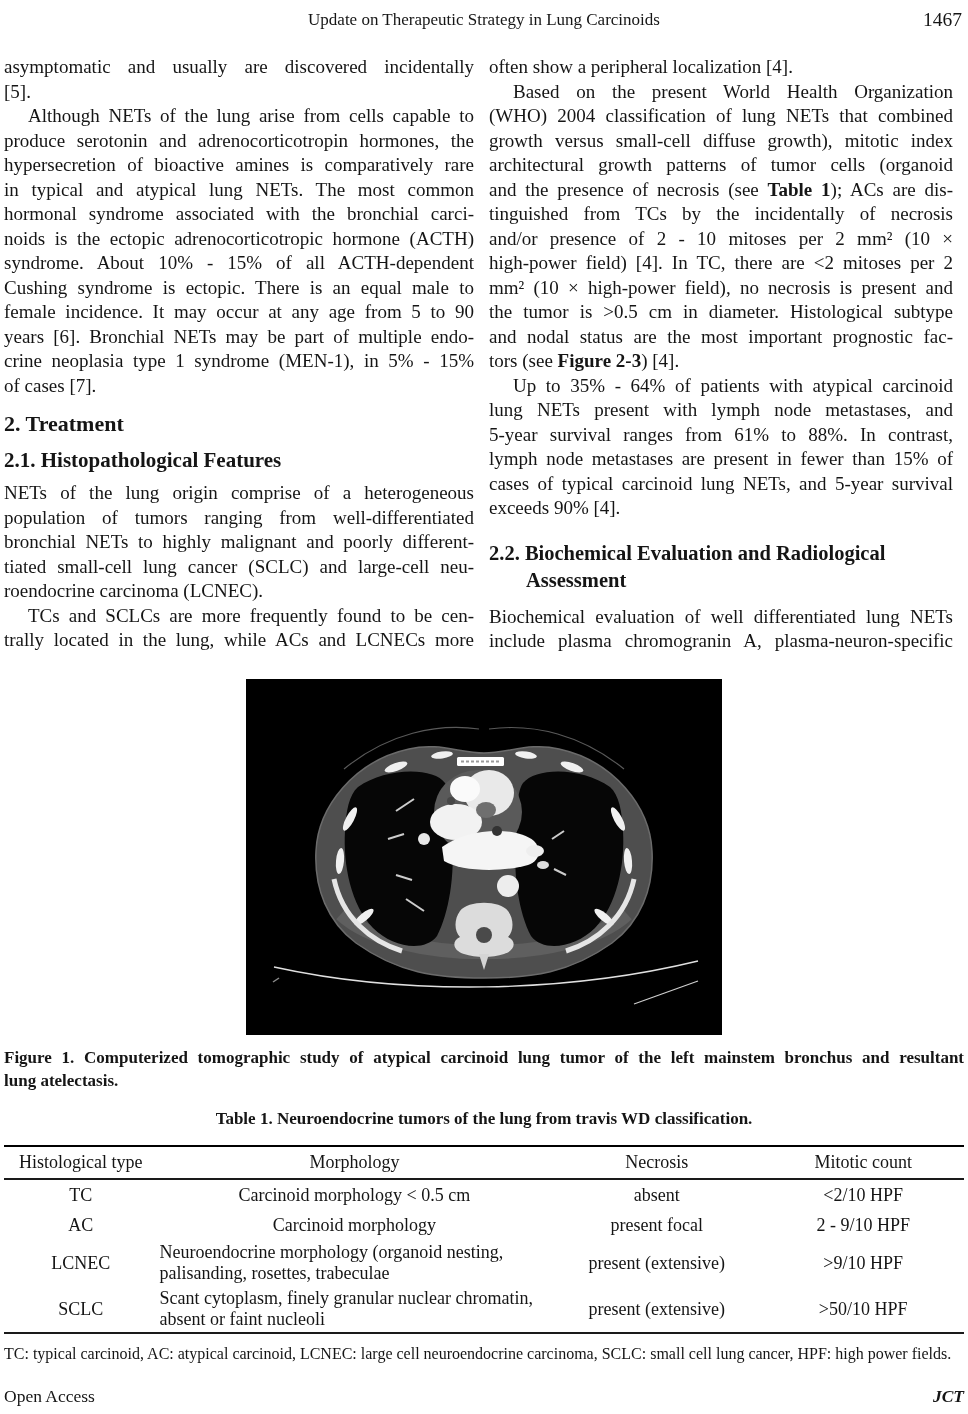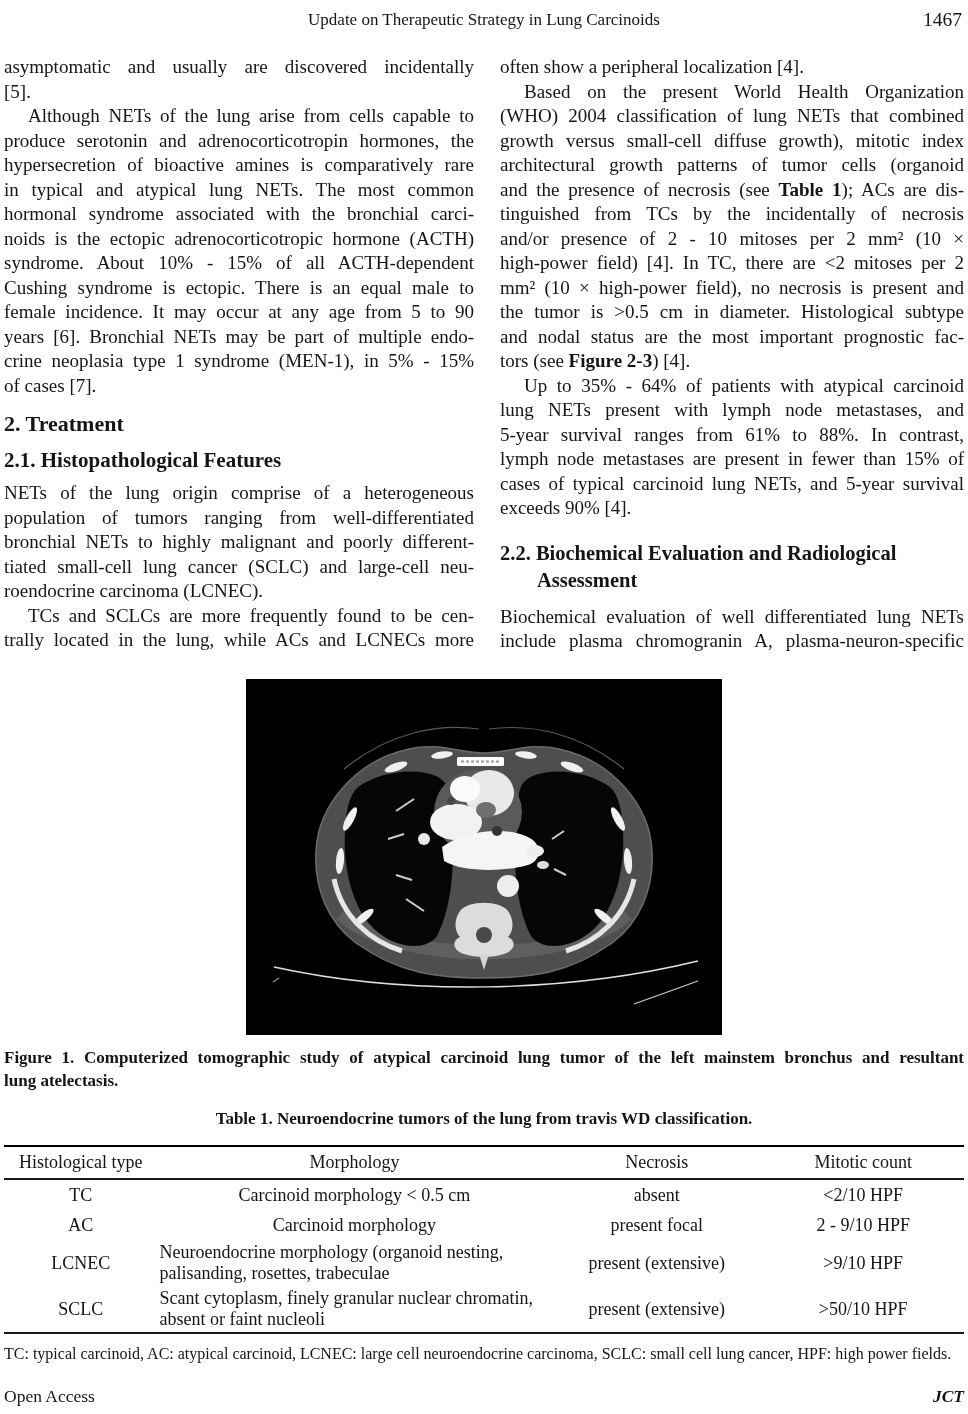--- a/index.html
+++ b/index.html
@@ -6,21 +6,21 @@
   .page{
     position:relative; width:968px; height:1414px; margin:0 auto;
     background:#ffffff; color:#151515; overflow:hidden;
     font-family:"Liberation Serif","DejaVu Serif",serif;
   }
   
   .hdr{position:absolute; top:7px; left:4px; width:960px; height:26px;}
   .hdr-title{text-align:center; font-size:17px; line-height:26px;}
   .hdr-page{position:absolute; right:2px; top:0; font-size:19.5px; line-height:26px;}
   
-  .columns{position:absolute; top:55px; left:4px; width:960px; display:flex; gap:26px;}
+  .columns{position:absolute; top:55px; left:4px; width:960px; display:flex; gap:15px;}
   .col-left{width:470px;}
   .col-right{width:464px;}
   .body-text{font-size:19px; line-height:24.5px;}
   .tline{text-align:justify; text-align-last:justify;}
   .tline.end{text-align-last:left;}
   .tline.ind{text-indent:24px;}
   .h-major{font-size:22px; font-weight:700; line-height:28px; margin:12px 0 7px;}
   .h-minor{font-size:21px; font-weight:700; line-height:27px; margin:9px 0 7px;}
   .h-biochem{font-size:20.5px; font-weight:700; line-height:27px; margin:19px 0 11px;}
   .h-biochem .l2{padding-left:37px;}

